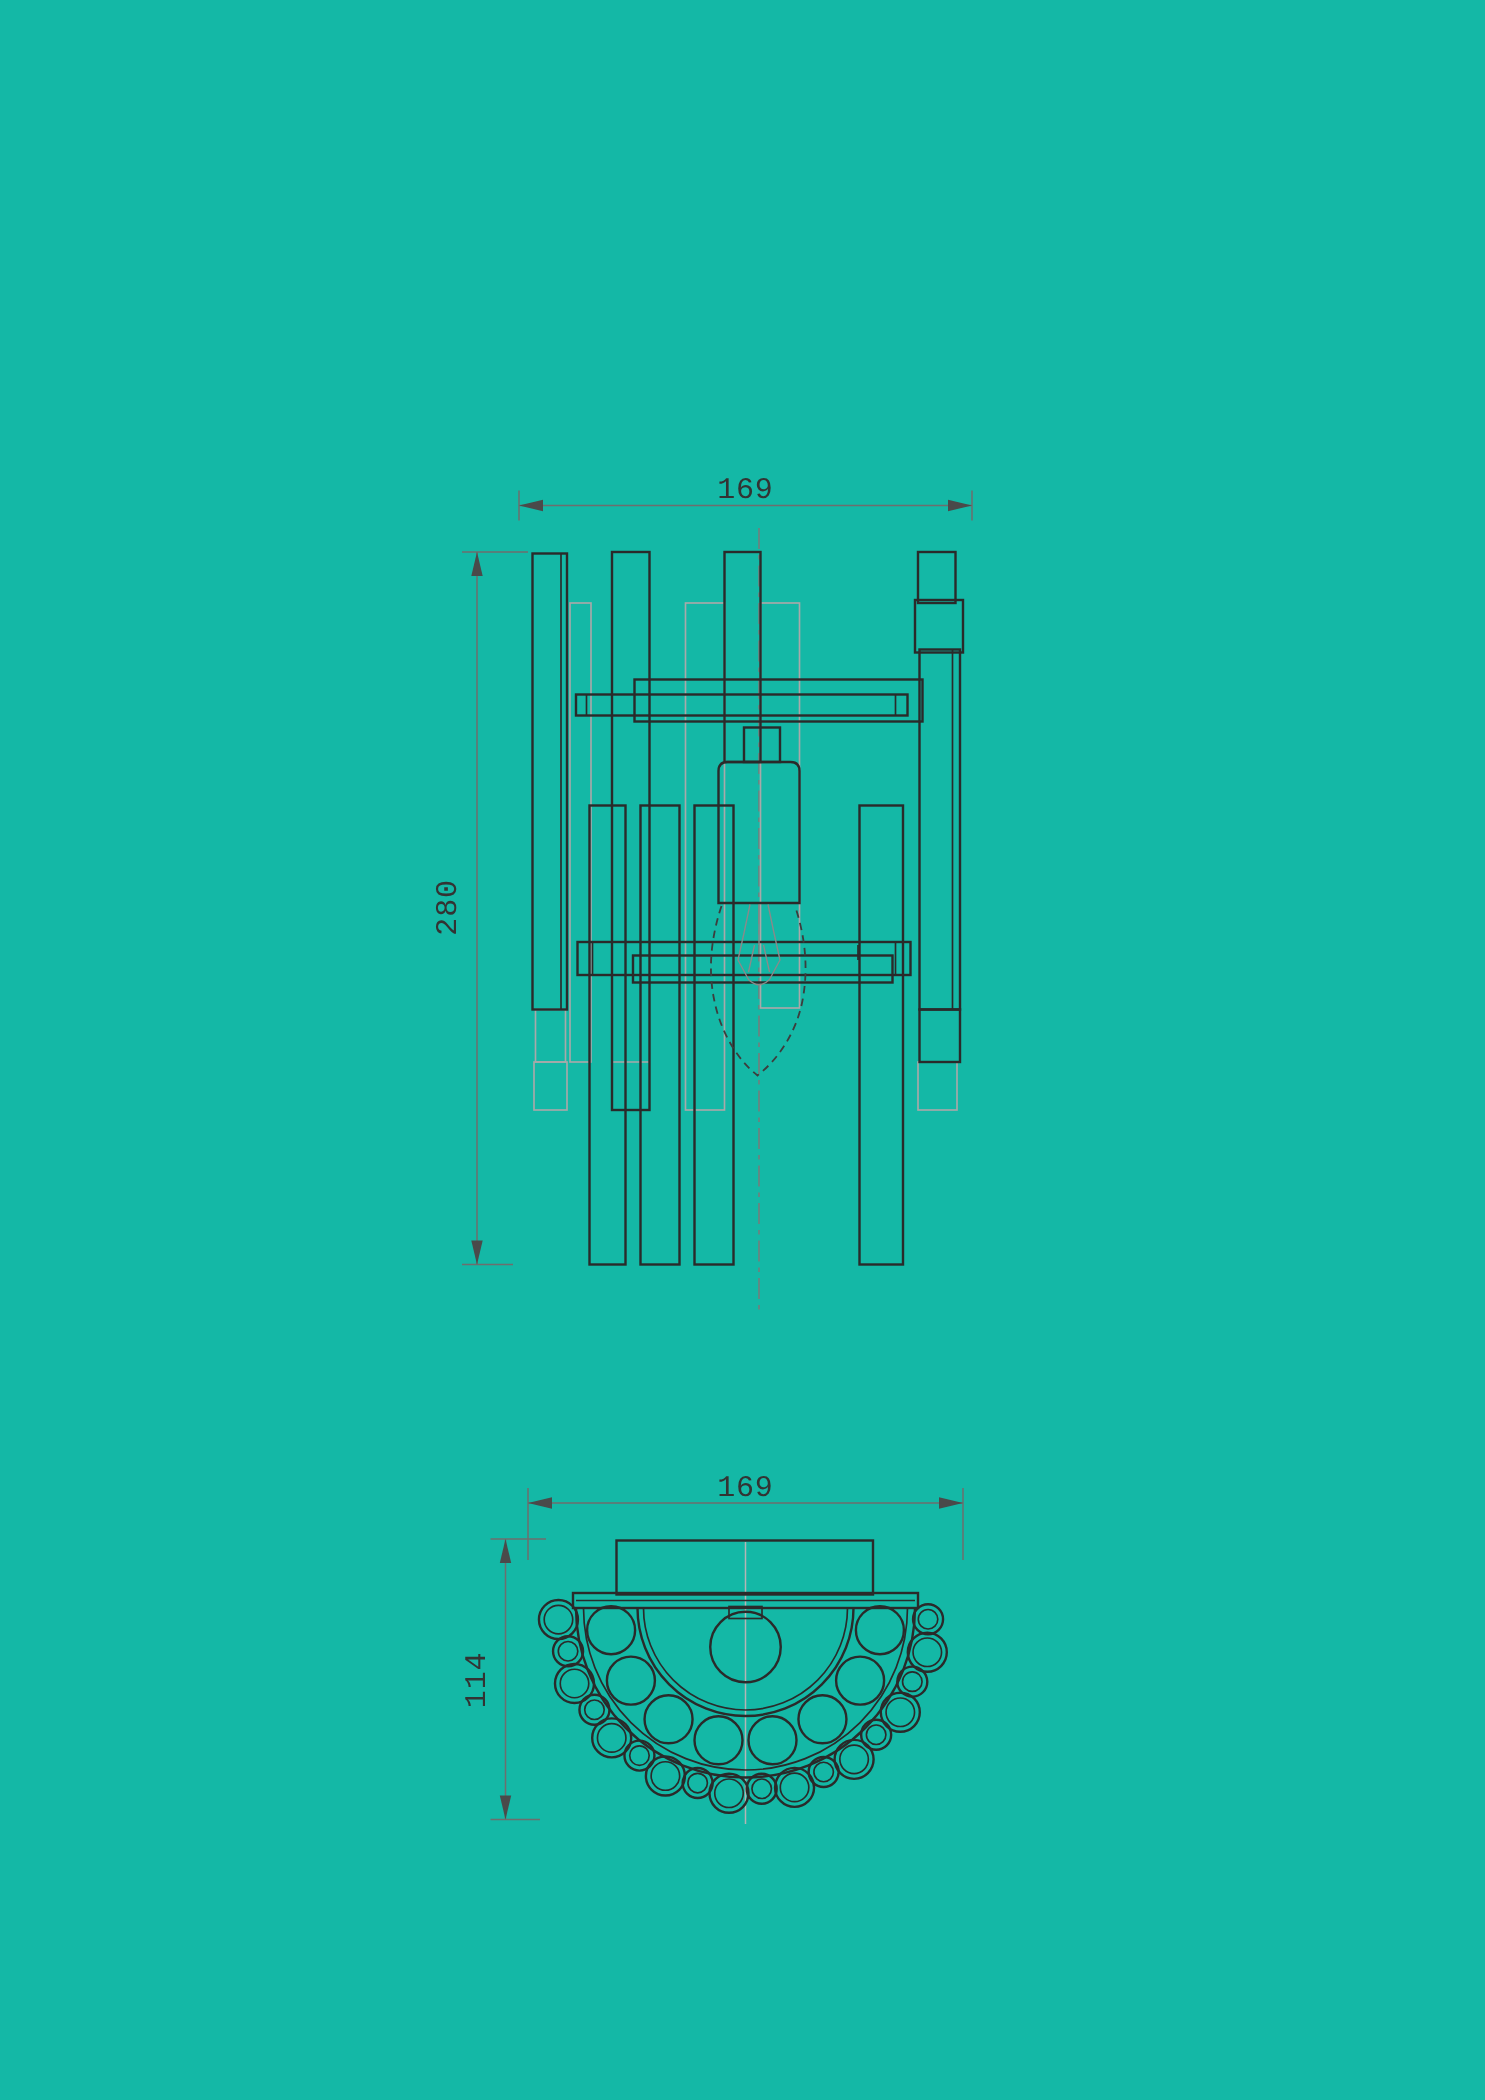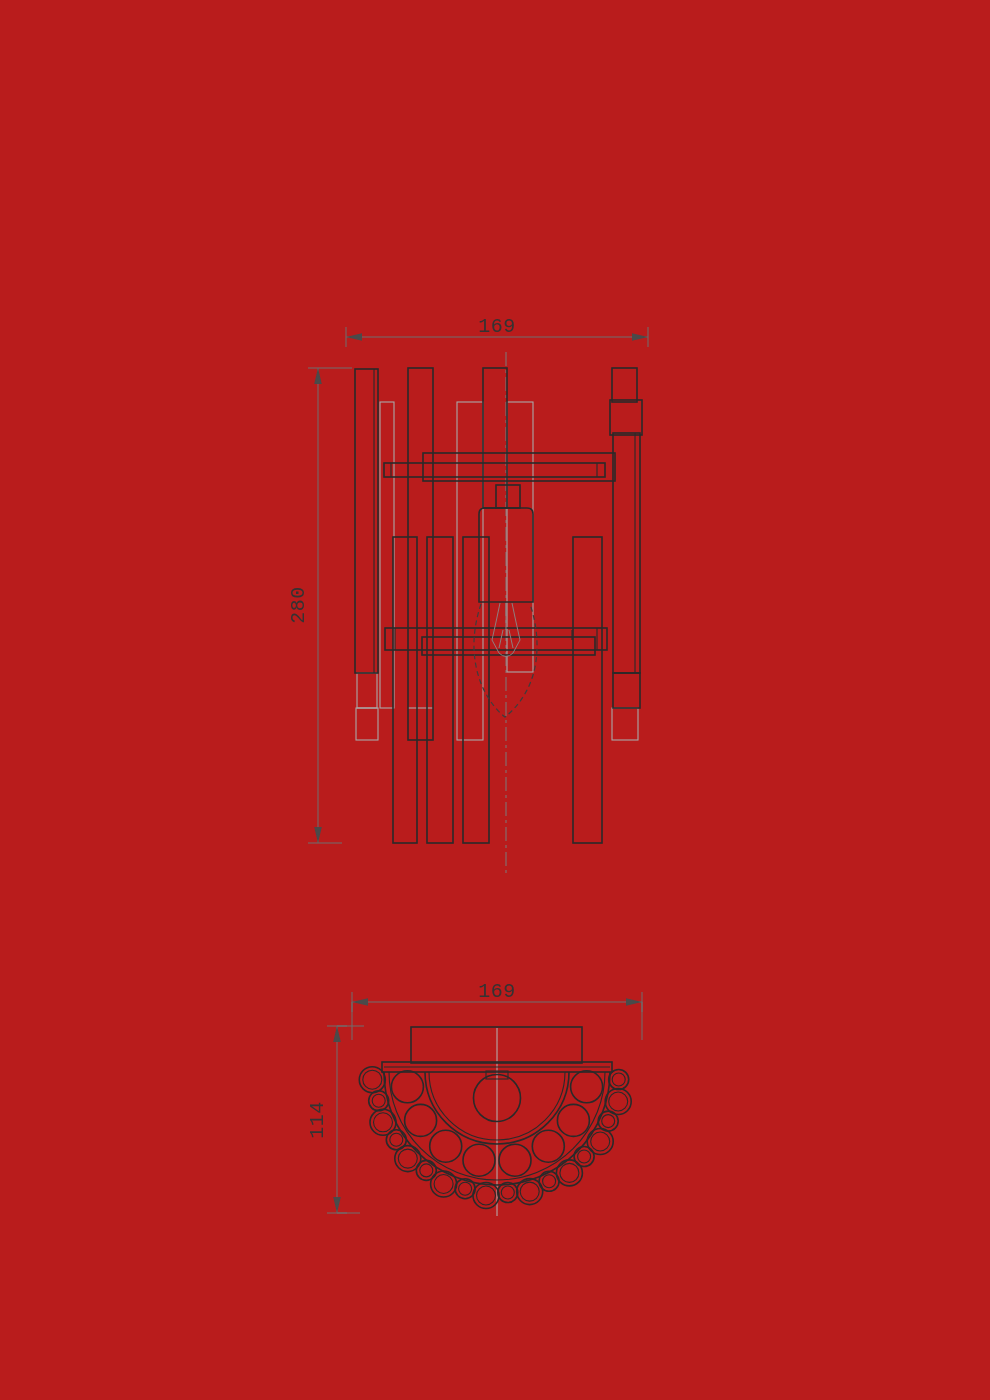--- a/index.html
+++ b/index.html
@@ -1,19 +1,19 @@
 <!DOCTYPE html>
 <html><head>
 <meta charset="utf-8">
 <style>
   html,body{margin:0;padding:0;background:#e8e8e8;}
   .page{
     position:relative;
     width:990px;height:1400px;
-    background:#b91c1c;
+    background:#14b8a6;
     overflow:hidden;
     font-family:"Liberation Mono","DejaVu Sans Mono",monospace;
   }
   svg{position:absolute;left:0;top:0;}
   .dark{stroke:#2a2a2a;stroke-width:1.6;fill:none;}
   .darkthin{stroke:#2a2a2a;stroke-width:1.1;fill:none;}
   .light{stroke:#a9a9a9;stroke-width:1.1;fill:none;}
   .dim{stroke:#6e6e6e;stroke-width:1;fill:none;}
   .arrow{fill:#4a4a4a;stroke:none;}
   .center-dash{stroke:#7a7a7a;stroke-width:1;fill:none;stroke-dasharray:14 4 3 4;}

